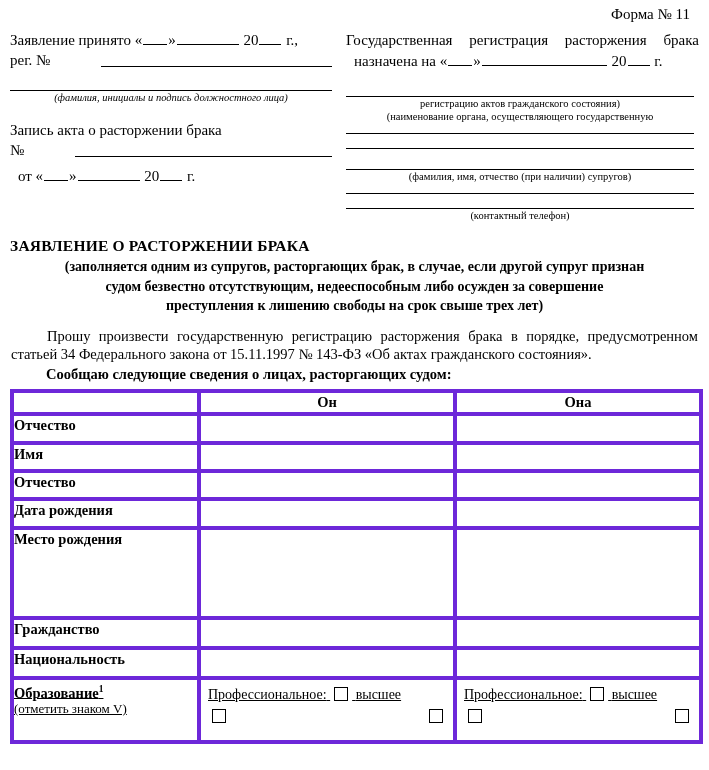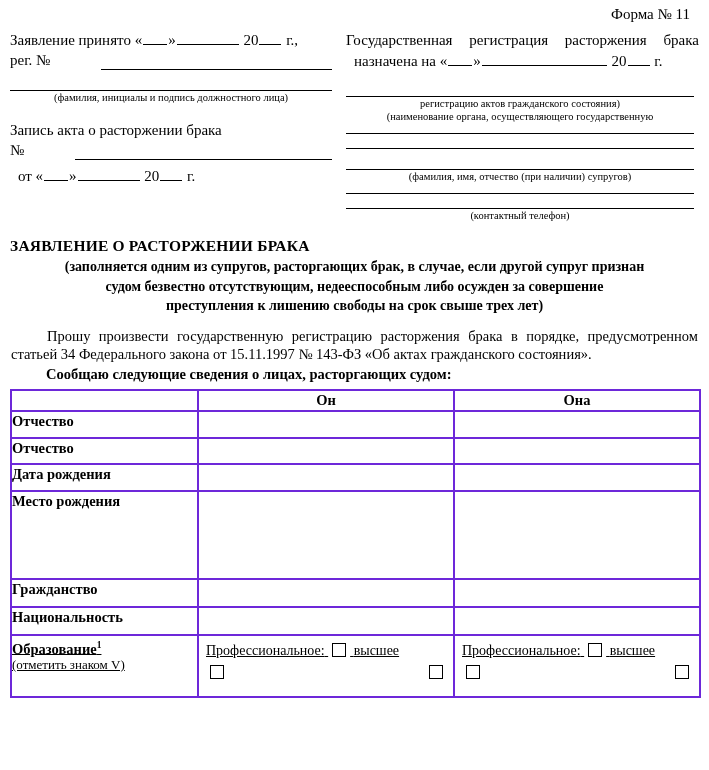--- a/index.html
+++ b/index.html
@@ -89,34 +89,33 @@
   }
   .rule-l { width: 322px; }
   .rule-r { width: 348px; }
 
   .caption {
     font-size: 10.5px;
     line-height: 13px;
     text-align: center;
     font-family: "Liberation Serif", "DejaVu Serif", serif;
   }
-  .caption-l { width: 322px; }
+  .caption-l { width: 322px; font-style: italic; }
   .caption-r { width: 348px; }
 
   .spacer-6  { height: 6px; }
   .spacer-10 { height: 10px; }
   .spacer-14 { height: 14px; }
   .spacer-16 { height: 16px; }
   .spacer-20 { height: 20px; }
   .spacer-24 { height: 24px; }
 
   
   .numrow {
     display: flex;
-    align-items: flex-end;
     width: 322px;
     gap: 48px;
   }
   .numrow .lbl { font-size: 15px; line-height: 19px; }
   .numrow .fill {
     flex: 1 1 auto;
     border-bottom: 1px solid #000;
     height: 15px;
     margin-left: 3px;
   }
@@ -157,21 +156,21 @@
 
   
   table.persons {
     border-collapse: collapse;
     width: 689px;
     margin-top: 6px;
     table-layout: fixed;
   }
   table.persons td,
   table.persons th {
-    border: 2px solid #6d28d9;
+    border: 4px solid #6d28d9;
     padding: 0;
     vertical-align: top;
   }
   .col-label { width: 187px; }
   .col-him   { width: 256px; }
   .col-her   { width: 246px; }
 
   th.hcell {
     text-align: center;
     font-weight: bold;
@@ -322,20 +321,25 @@
     <thead>
       <tr>
         <th class="hcell hcell-blank"></th>
         <th class="hcell">Он</th>
         <th class="hcell">Она</th>
       </tr>
     </thead>
     <tbody>
       <tr class="r-fam">
         <td class="lbl-cell">Отчество</td>
+        <td class="val-cell"></td>
+        <td class="val-cell"></td>
+      </tr>
+      <tr class="r-imya">
+        <td class="lbl-cell">Имя</td>
         <td class="val-cell"></td>
         <td class="val-cell"></td>
       </tr>
       <tr class="r-otch">
         <td class="lbl-cell">Отчество</td>
         <td class="val-cell"></td>
         <td class="val-cell"></td>
       </tr>
       <tr class="r-dr">
         <td class="lbl-cell">Дата рождения</td>

